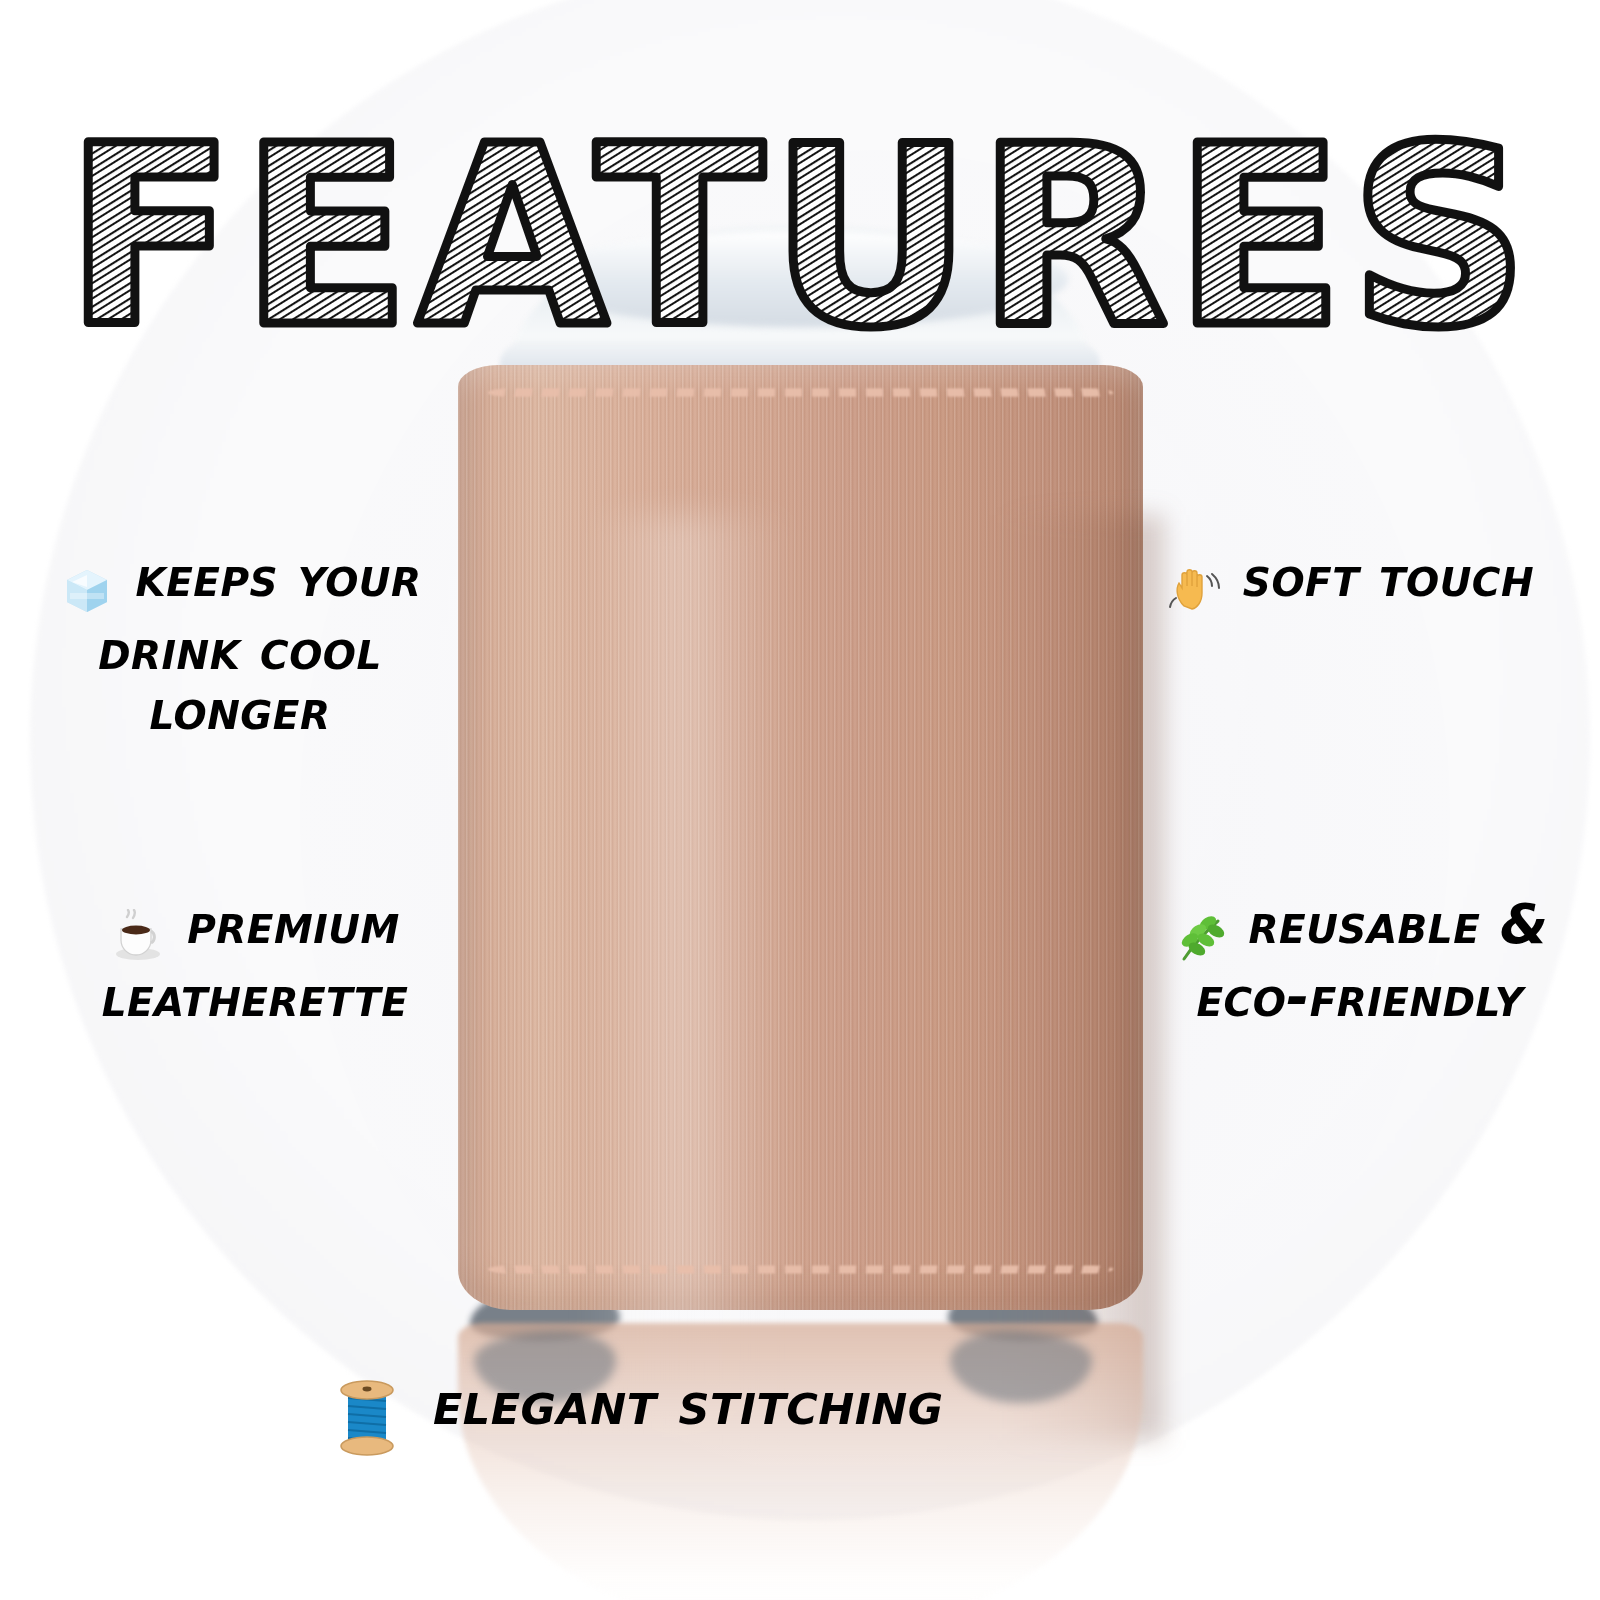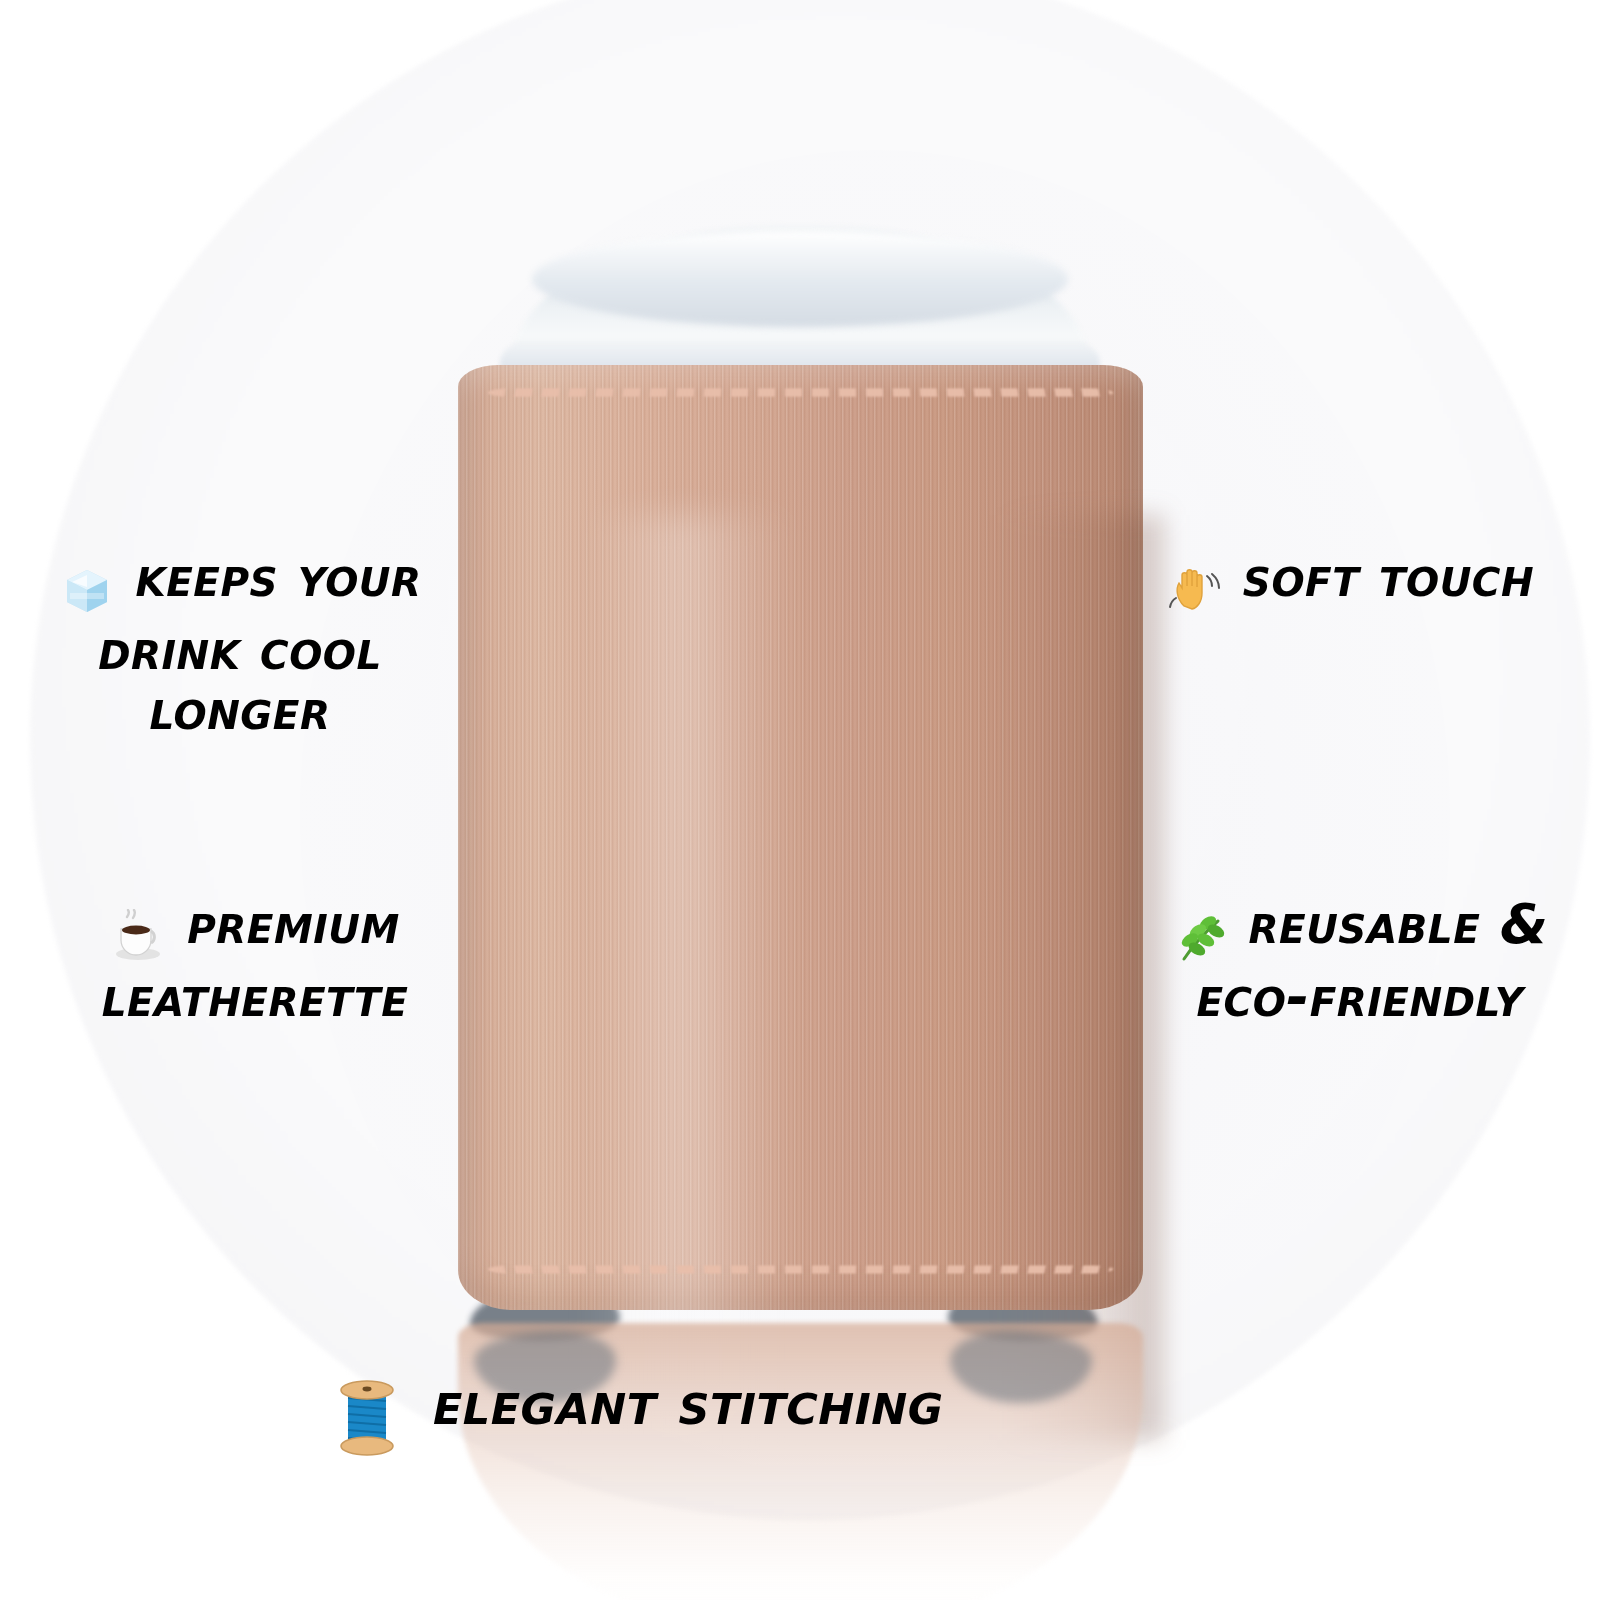--- a/index.html
+++ b/index.html
@@ -268,20 +268,32 @@
     </div>
 
     <div class="stitch stitch-top"></div>
     <div class="stitch stitch-bottom"></div>
 
     <div class="reflection"></div>
     <div class="reflection-pad rpad-left"></div>
     <div class="reflection-pad rpad-right"></div>
   </div>
 
+  <div id="title-wrap">
+    <svg viewBox="0 0 1600 270" width="1600" height="270">
+      <defs>
+        <pattern id="hatch" patternUnits="userSpaceOnUse" width="13" height="13" patternTransform="rotate(58)">
+          <rect width="13" height="13" fill="#ffffff"></rect>
+          <line x1="0" y1="0" x2="0" y2="13" stroke="#141414" stroke-width="4.2"></line>
+          <line x1="7" y1="0" x2="7" y2="13" stroke="#141414" stroke-width="2.0"></line>
+        </pattern>
+      </defs>
+      <text id="title-text" x="800" y="205" text-anchor="middle" font-family="&quot;DejaVu Sans&quot;, sans-serif" font-size="248" font-weight="bold" fill="url(#hatch)" stroke="#111111" stroke-width="9" stroke-linejoin="round" style="letter-spacing:6px">FEATURES</text>
+    </svg>
+  </div>
 
   <div class="feature" id="feat-cool">
     <span class="emoji-gfx">
       <svg width="56" height="56" viewBox="0 0 56 56">
         <polygon points="8,18 28,8 48,18 48,40 28,50 8,40" fill="#bfe2f4"></polygon>
         <polygon points="8,18 28,8 48,18 28,28" fill="#e4f4fd"></polygon>
         <polygon points="28,28 48,18 48,40 28,50" fill="#9fd3ee"></polygon>
         <polygon points="8,18 28,28 28,50 8,40" fill="#cbe8f7"></polygon>
         <polygon points="13,20 28,13 28,25" fill="#ffffff" opacity="0.75"></polygon>
         <rect x="11" y="31" width="34" height="6" fill="#ffffff" opacity="0.35"></rect>

